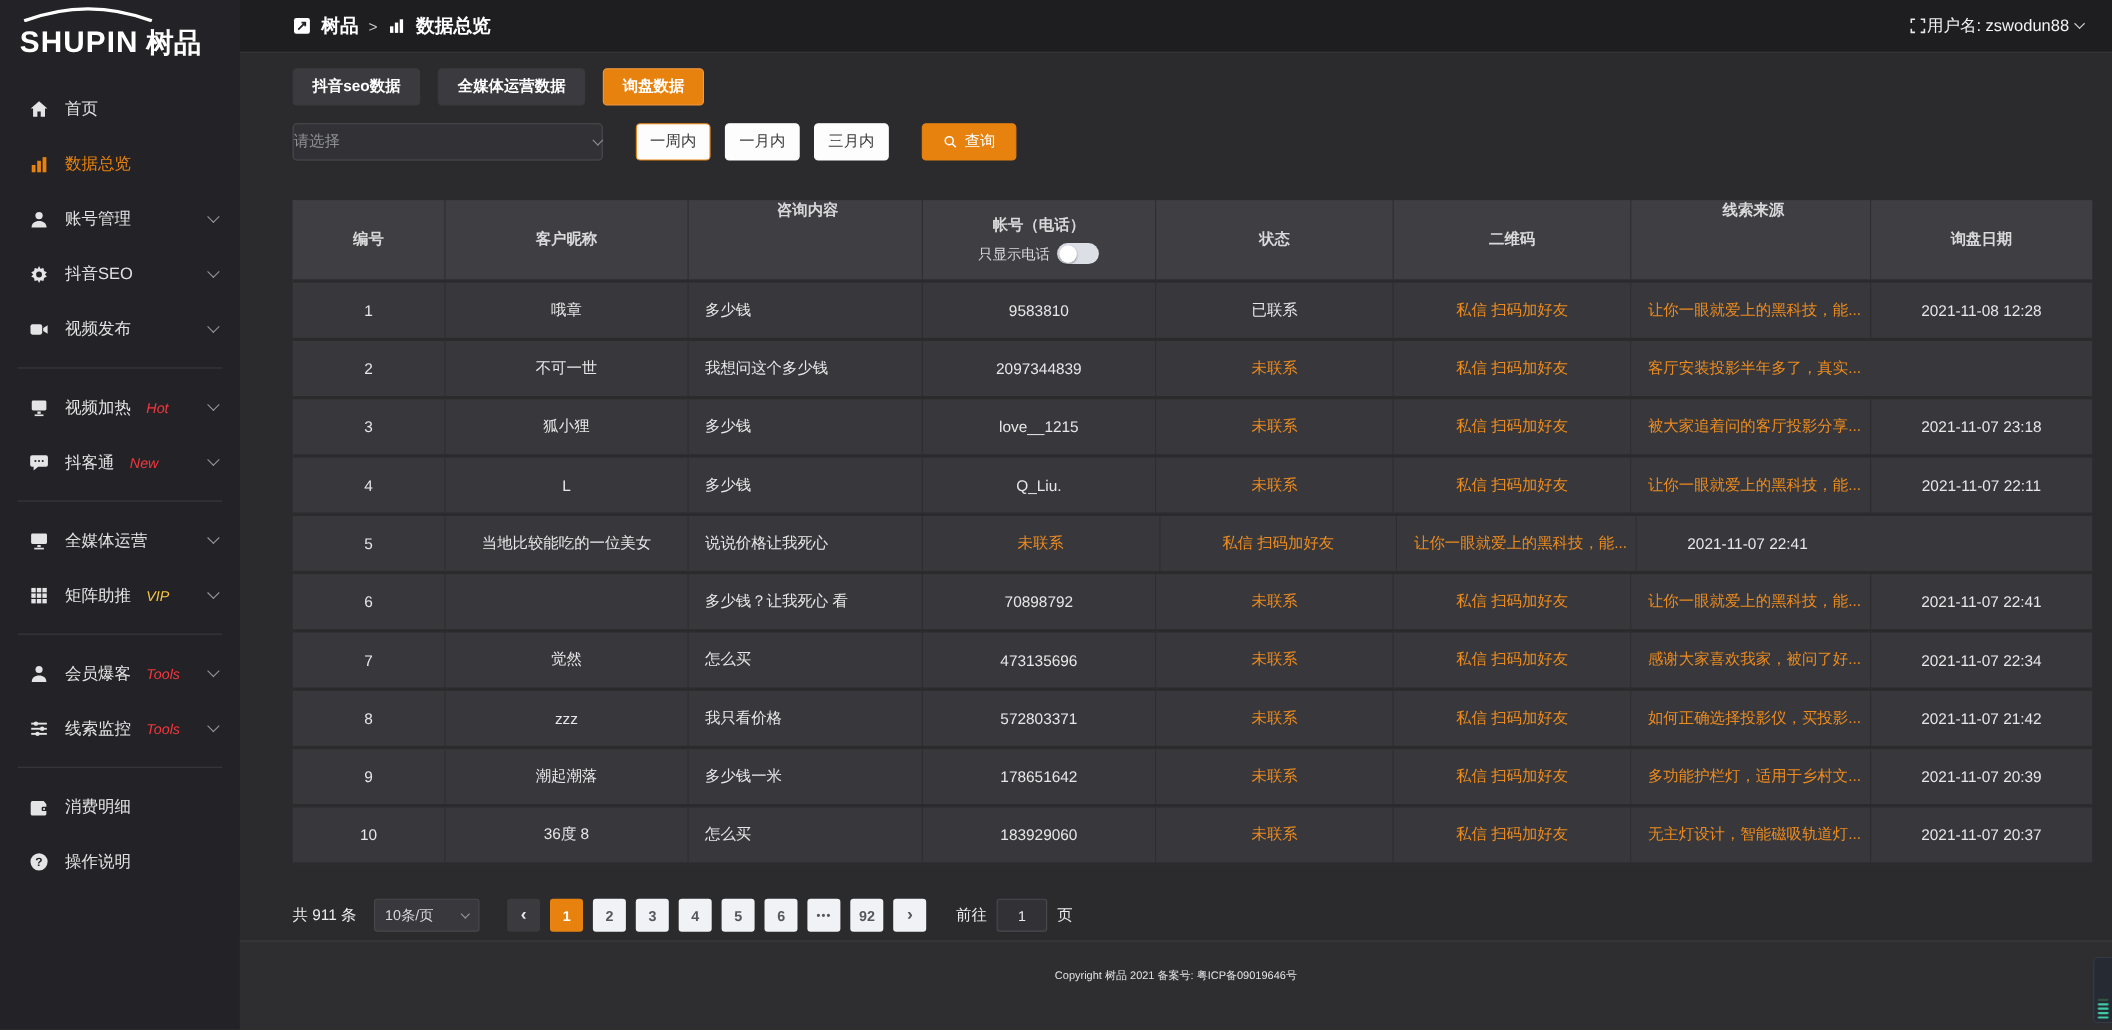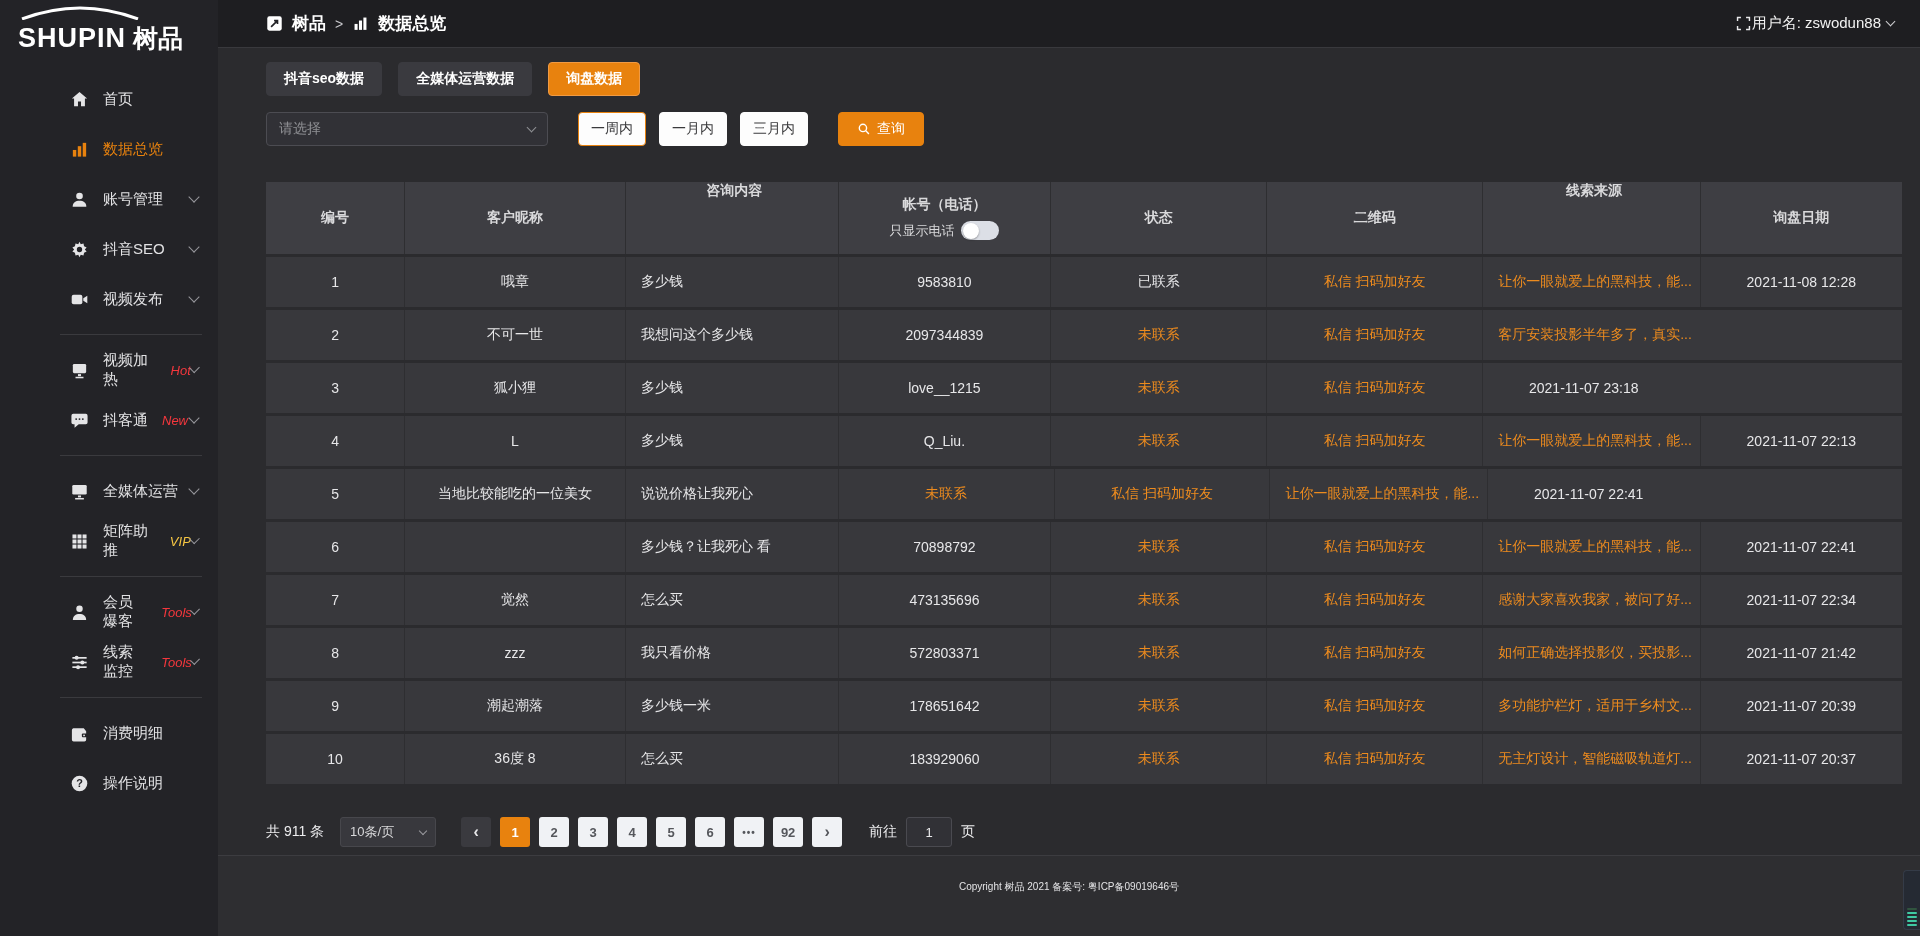--- a/index.html
+++ b/index.html
@@ -7,21 +7,21 @@
   body { font-family:"Liberation Sans","DejaVu Sans",sans-serif; background:#2b2b2e; color:#e6e6e6; }
   .app { display:flex; width:100%; height:100%; }
 
   
   .sidebar { width:218px; height:100%; background:#232327; flex:none; }
   .logo { position:relative; padding:14px 0 6px 18px; height:58px; }
   .logo-arc { position:absolute; top:6px; left:16px; }
   .logo-text { display:flex; align-items:baseline; margin-top:8px; }
   .logo-en { font-size:27px; font-weight:800; letter-spacing:1px; color:#fff; }
   .logo-cn { font-size:25px; font-weight:800; color:#fff; margin-left:7px; }
-  .nav { padding-top:16px;padding-left:44px; }
+  .nav { padding-top:16px; }
   .nav-item { height:50px; display:flex; align-items:center; padding:0 20px 0 26px; cursor:pointer; }
   .nav-icon { width:19px; height:19px; margin-right:14px; color:#e4e4e6; flex:none; display:flex; align-items:center; }
   .nav-icon svg { width:19px; height:19px; }
   .nav-label { font-size:15px; color:#e2e2e4; }
   .nav-item.active .nav-label, .nav-item.active .nav-icon { color:#e8820e; }
   .nav-badge { font-size:13px; font-weight:400; font-style:italic; margin-left:14px; }
   .nav-chev { margin-left:auto; width:8px; height:8px; border-right:1.6px solid #97979c; border-bottom:1.6px solid #97979c; transform:rotate(45deg); margin-top:-4px; }
   .nav-divider { height:1px; background:#3a3a3e; margin:10px 16px; }
 
   
@@ -34,21 +34,21 @@
   .username { font-size:15px; color:#f2f2f2; display:flex; align-items:center; gap:6px; cursor:pointer; }
   .user-chev { width:7px; height:7px; border-right:1.4px solid #cfcfd2; border-bottom:1.4px solid #cfcfd2; transform:rotate(45deg); margin-top:-4px; }
 
   .content { flex:1; padding:14px 18px 0 48px; }
 
   .tabs { display:flex; gap:16px; }
   .tab { height:34px; padding:0 17px; display:flex; align-items:center; background:#3a3a3f; color:#fff; font-size:14px; font-weight:700; border-radius:4px; border:1px solid #3a3a3f; cursor:pointer; }
   .tab.active { background:#e8820e; border-color:#f09a43; }
 
   .filters { display:flex; align-items:center; margin-top:16px; }
-  .select { width:282px; height:34px; background:#313136; border:1px solid #4c4c52; border-radius:4px; display:flex; align-items:center; padding:0 12px; color:#8f9094; font-size:14px; cursor:pointer; }
+  .select { width:282px; height:34px; background:#313136; border:1px solid #4c4c52; border-radius:4px; display:flex; align-items:center; padding:0 0; color:#8f9094; font-size:14px; cursor:pointer; }
   .select-chev { margin-left:auto; width:7px; height:7px; border-right:1.5px solid #8f9094; border-bottom:1.5px solid #8f9094; transform:rotate(45deg); margin-top:-4px; }
   .period-group { display:flex; gap:13px; margin-left:30px; }
   .period-btn { height:34px; min-width:64px; padding:0 12px; background:#fdfdfd; color:#3a3a3c; font-size:14px; border:1px solid #fdfdfd; border-radius:4px; display:flex; align-items:center; justify-content:center; cursor:pointer; }
   .period-btn.selected { border:1px solid #e8820e; }
   .query-btn { height:34px; margin-left:30px; padding:0 18px; background:#e8820e; color:#fff; font-size:14px; border-radius:4px; display:flex; align-items:center; gap:6px; cursor:pointer; border:1px solid #e8820e; }
 
   
   .table { margin-top:36px; background:#38383c; }
   .t-row { display:flex; border-bottom:3px solid #2b2b2e; }
   .t-head { background:#3e3e43; }
@@ -375,31 +375,32 @@
               <div class="t-cell col5 orange link">私信 扫码加好友</div>
               <div class="t-cell col6 left orange link">客厅安装投影半年多了，真实...</div>
             </div>
             <div class="t-row">
               <div class="t-cell col0">3</div>
               <div class="t-cell col1">狐小狸</div>
               <div class="t-cell col2 left">多少钱</div>
               <div class="t-cell col3">love__1215</div>
               <div class="t-cell col4 orange">未联系</div>
               <div class="t-cell col5 orange link">私信 扫码加好友</div>
+              <div class="t-cell col6 left orange link">被大家追着问的客厅投影分享...</div>
               <div class="t-cell col7">2021-11-07 23:18</div>
             </div>
             <div class="t-row">
               <div class="t-cell col0">4</div>
               <div class="t-cell col1">L</div>
               <div class="t-cell col2 left">多少钱</div>
               <div class="t-cell col3">Q_Liu.</div>
               <div class="t-cell col4 orange">未联系</div>
               <div class="t-cell col5 orange link">私信 扫码加好友</div>
               <div class="t-cell col6 left orange link">让你一眼就爱上的黑科技，能...</div>
-              <div class="t-cell col7">2021-11-07 22:13</div>
+              <div class="t-cell col7">2021-11-07 22:11</div>
             </div>
             <div class="t-row">
               <div class="t-cell col0">5</div>
               <div class="t-cell col1">当地比较能吃的一位美女</div>
               <div class="t-cell col2 left">说说价格让我死心</div>
               <div class="t-cell col4 orange">未联系</div>
               <div class="t-cell col5 orange link">私信 扫码加好友</div>
               <div class="t-cell col6 left orange link">让你一眼就爱上的黑科技，能...</div>
               <div class="t-cell col7">2021-11-07 22:41</div>
             </div>

